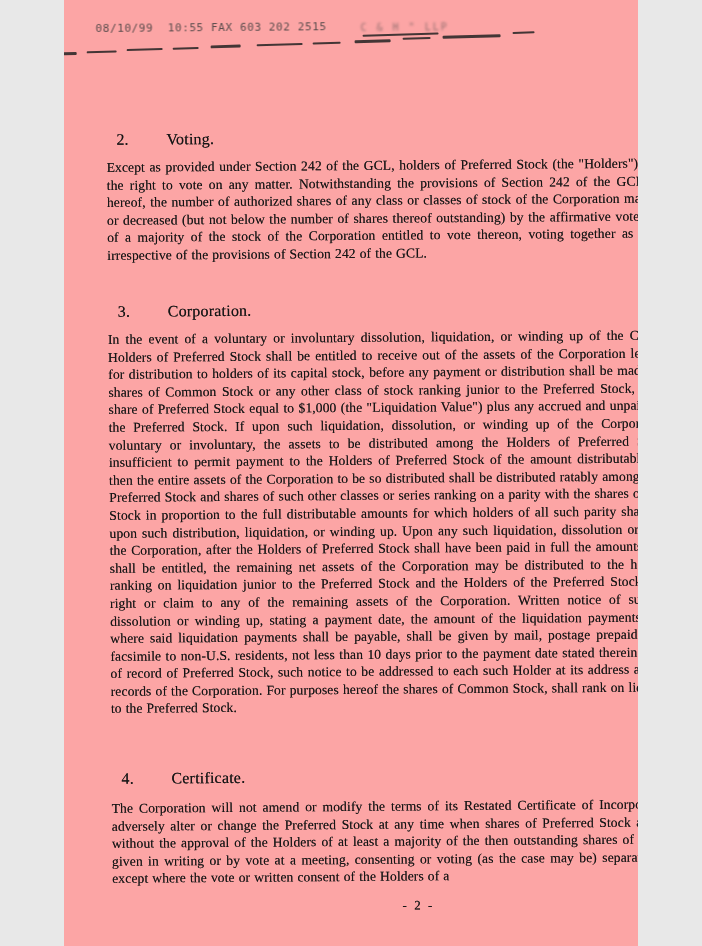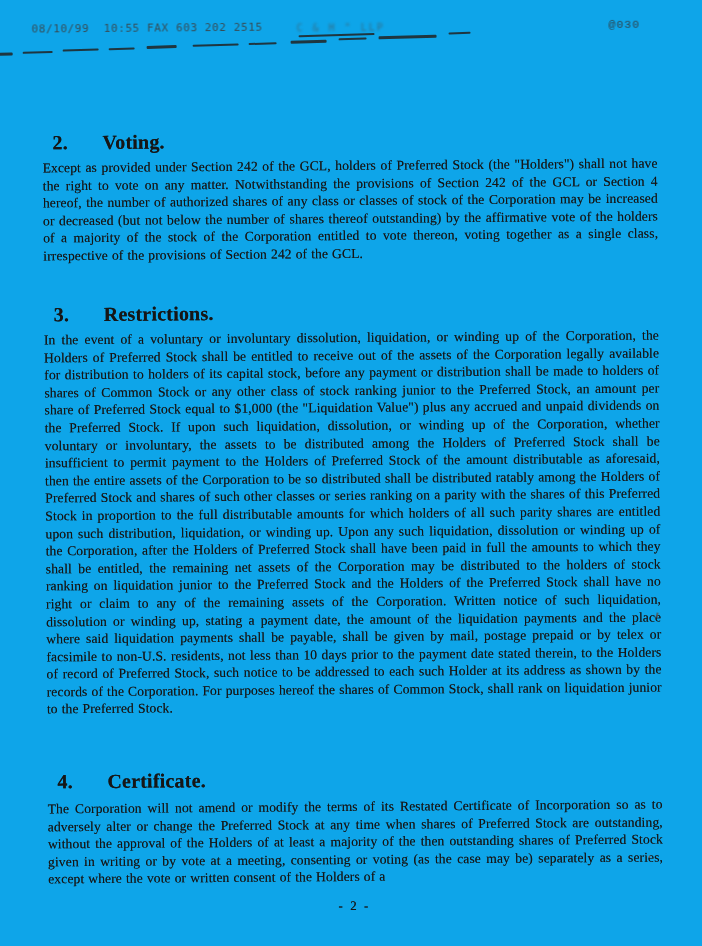--- a/index.html
+++ b/index.html
@@ -2,24 +2,24 @@
 <html><head>
 <meta charset="utf-8">
 <style>
   html, body {
     margin: 0;
     padding: 0;
     background: #e8e8e8;
   }
   .page {
     position: relative;
-    width: 702px;
+    width: 574px;
     height: 946px;
     margin: 0 auto;
-    background: #0ea5e9;
+    background: #fca5a5;
     overflow: hidden;
     font-family: "Liberation Serif", "DejaVu Serif", serif;
     color: #161616;
   }
   
   .scan-layer {
     position: absolute;
     inset: 0;
     transform: rotate(-0.45deg);
     transform-origin: 50% 50%;
@@ -66,22 +66,22 @@
     position: absolute;
     background: #222;
     border-radius: 1px;
     transform: rotate(-1.2deg);
     opacity: 0.85;
   }
   
   .heading {
     position: absolute;
     left: 55px;
-    font-size: 20px;
-    font-weight: bold;
+    font-size: 16px;
+    font-weight: normal;
     letter-spacing: 0.2px;
     text-shadow: 0 0 0.5px rgba(20,20,20,0.75);
   }
   .heading .sec-num {
     display: inline-block;
     width: 50px;
   }
   .para {
     position: absolute;
     left: 45px;
@@ -148,21 +148,21 @@
       <i style="left:302px; top:34px; width:76px; height:2px;"></i>
       <i style="left:452px; top:33px; width:22px; height:2px;"></i>
     </div>
 
     <div class="heading" style="top:129px;">
       <span class="sec-num">2.</span><span class="sec-title">Voting.</span>
     </div>
     <p class="para" style="top:157px;">Except as provided under Section 242 of the GCL, holders of Preferred Stock  (the "Holders") shall not have the right to vote on any matter.  Notwithstanding the provisions of Section 242 of the GCL or Section 4 hereof, the number of authorized shares of any class or classes of stock of the Corporation may be increased or decreased (but not below the number of shares thereof outstanding) by the affirmative vote of the holders of a majority of the stock of the Corporation entitled to vote thereon, voting together as a single class, irrespective of the provisions of Section 242 of the GCL.</p>
 
     <div class="heading" style="top:301px;">
-      <span class="sec-num">3.</span><span class="sec-title">Restrictions.</span>
+      <span class="sec-num">3.</span><span class="sec-title">Corporation.</span>
     </div>
     <p class="para" style="top:329px;">In the event of a voluntary or involuntary dissolution, liquidation, or winding up of the Corporation, the Holders of Preferred Stock shall be entitled to receive out of the assets of the Corporation legally available for distribution to holders of its capital stock, before any payment or distribution shall be made to holders of shares of Common Stock or any other class of stock ranking junior to the Preferred Stock, an amount per share of Preferred Stock equal to $1,000 (the "Liquidation Value") plus any accrued and unpaid dividends on the Preferred Stock.  If upon such liquidation, dissolution, or winding up of the Corporation, whether voluntary or involuntary, the assets to be distributed among the Holders of Preferred Stock shall be insufficient to permit payment to the Holders of Preferred Stock of the amount distributable as aforesaid, then the entire assets of the Corporation to be so distributed shall be distributed ratably among the Holders of Preferred Stock and shares of such other classes or series ranking on a parity with the shares of this Preferred Stock in proportion to the full distributable amounts for which holders of all such parity shares are entitled upon such distribution, liquidation, or winding up.  Upon any such liquidation, dissolution or winding up of the Corporation, after the Holders of  Preferred Stock shall have been paid in full the amounts to which they shall be entitled, the remaining net assets of the Corporation may be distributed to the holders of stock ranking on liquidation junior to the Preferred Stock and the Holders of the Preferred Stock shall have no right or claim to any of the remaining assets of the Corporation.  Written notice of such liquidation, dissolution or winding up, stating a payment date, the amount of the liquidation payments and the place where said liquidation payments shall be payable, shall be given by mail, postage prepaid or by telex or facsimile to non-U.S. residents, not less than 10 days prior to the payment date stated therein, to the Holders of record of  Preferred Stock, such notice to be addressed to each such Holder at its address as shown by the records of the Corporation.  For purposes hereof the shares of Common Stock, shall rank on liquidation junior to the Preferred Stock.</p>
 
     <div class="heading" style="top:768px;">
       <span class="sec-num">4.</span><span class="sec-title">Certificate.</span>
     </div>
     <p class="para" style="top:798px;">The Corporation will not amend or modify the terms of its Restated Certificate of Incorporation so as to adversely alter or change the Preferred Stock at any time when shares of Preferred Stock are outstanding, without the approval of the Holders of at least a majority of the then outstanding shares of Preferred Stock given in writing or by vote at a meeting, consenting or voting (as the case may be) separately as a series, except where the vote or written consent of the Holders of a</p>
 
     <div class="page-number">- 2 -</div>
 

